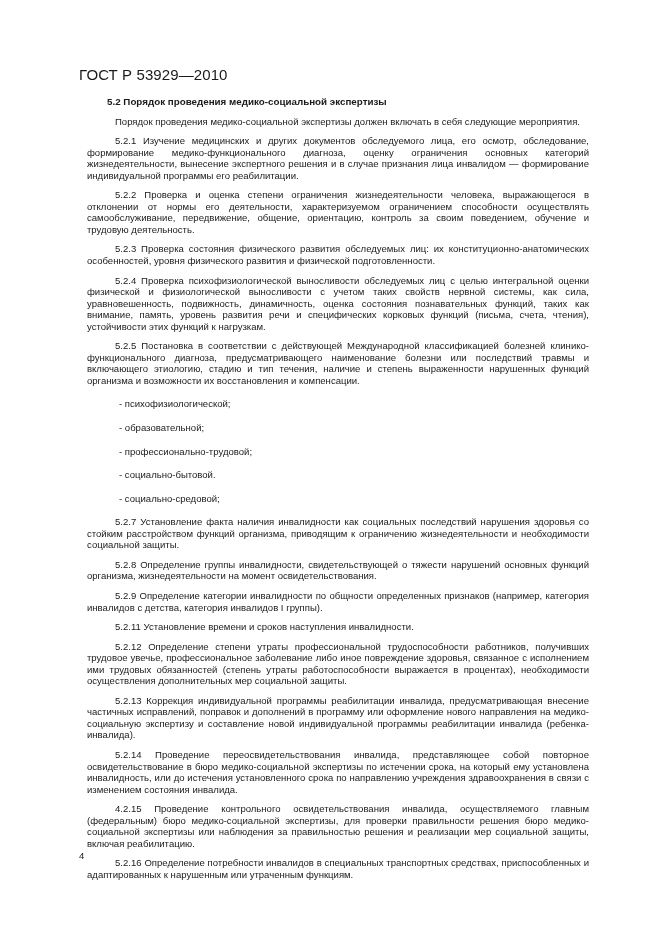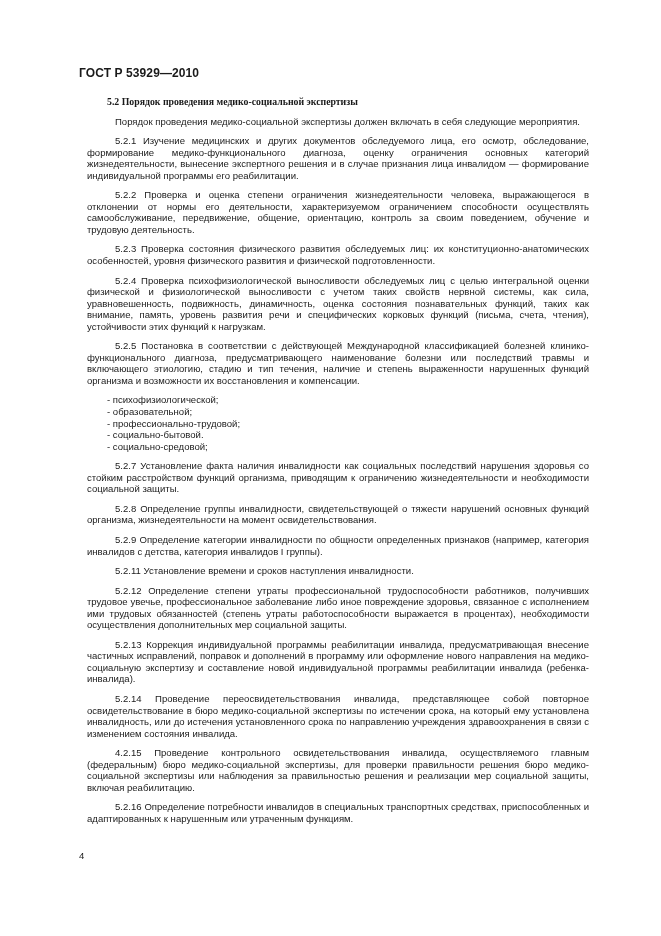--- a/index.html
+++ b/index.html
@@ -1,23 +1,23 @@
 <!DOCTYPE html>
 <html><head>
 <meta charset="utf-8">
 <style>
   html, body { margin: 0; padding: 0; background: #ffffff; }
   body { width: 661px; height: 936px; position: relative; overflow: hidden;
          font-family: "Liberation Sans", sans-serif; color: #1a1a1a; }
   .page { position: absolute; left: 79px; top: 0; width: 518px; }
-  .doc-header { position: absolute; top: 66px; left: 0; font-size: 12px; font-weight: bold; letter-spacing: 0.1px; }
+  .doc-header { position: absolute; top: 66px; left: 0; font-size: 15px; font-weight: normal; letter-spacing: 0.1px; }
   .body { position: absolute; top: 96px; left: 0; width: 518px; font-size: 9.55px; line-height: 11.55px; }
-  .section-title { font-weight: bold; padding-left: 28px; font-size: 9.8px; margin-bottom: 0; font-family: Liberation Serif, serif; }
+  .section-title { font-weight: bold; padding-left: 28px; font-size: 9.8px; margin-bottom: 0; }
   .para { text-indent: 28px; text-align: justify; margin: 8px; }
-  .list-item { padding-left: 28px; margin: 0; }
+  .list-item { padding-left: 28px; margin: 12px; }
   .page-num { position: absolute; left: 0; top: 850px; font-size: 9.5px; }
 </style>
 </head>
 <body>
 
 <div class="page">
   <div class="doc-header">ГОСТ Р 53929—2010</div>
 
   <div class="body">
     <div class="section-title">5.2  Порядок проведения медико-социальной экспертизы</div>

